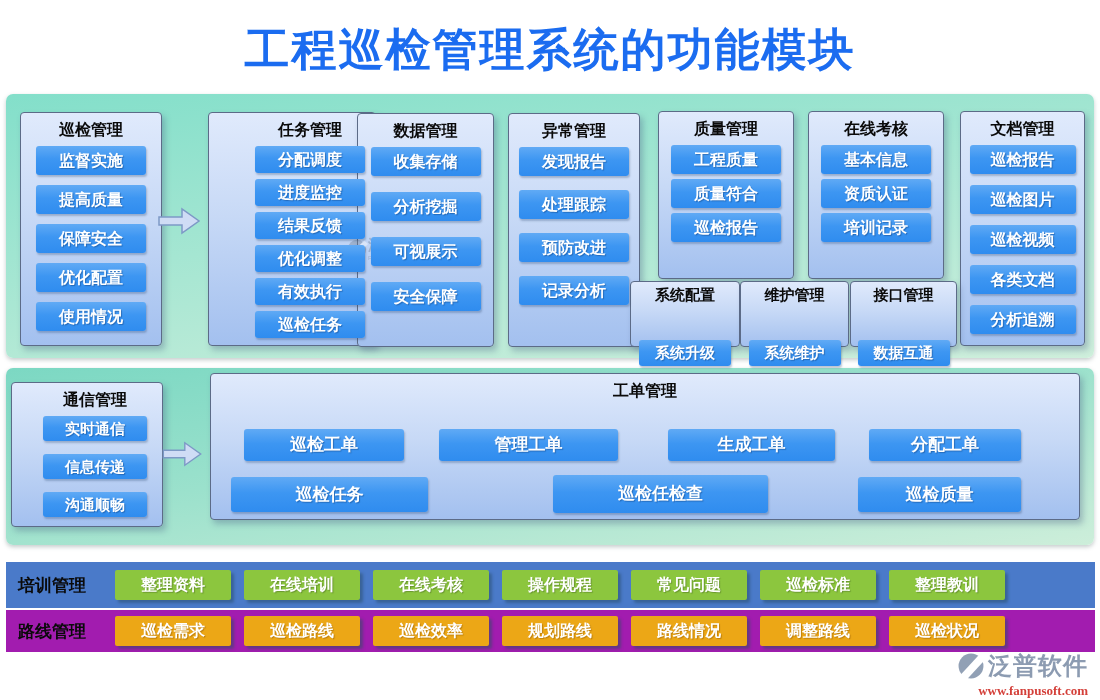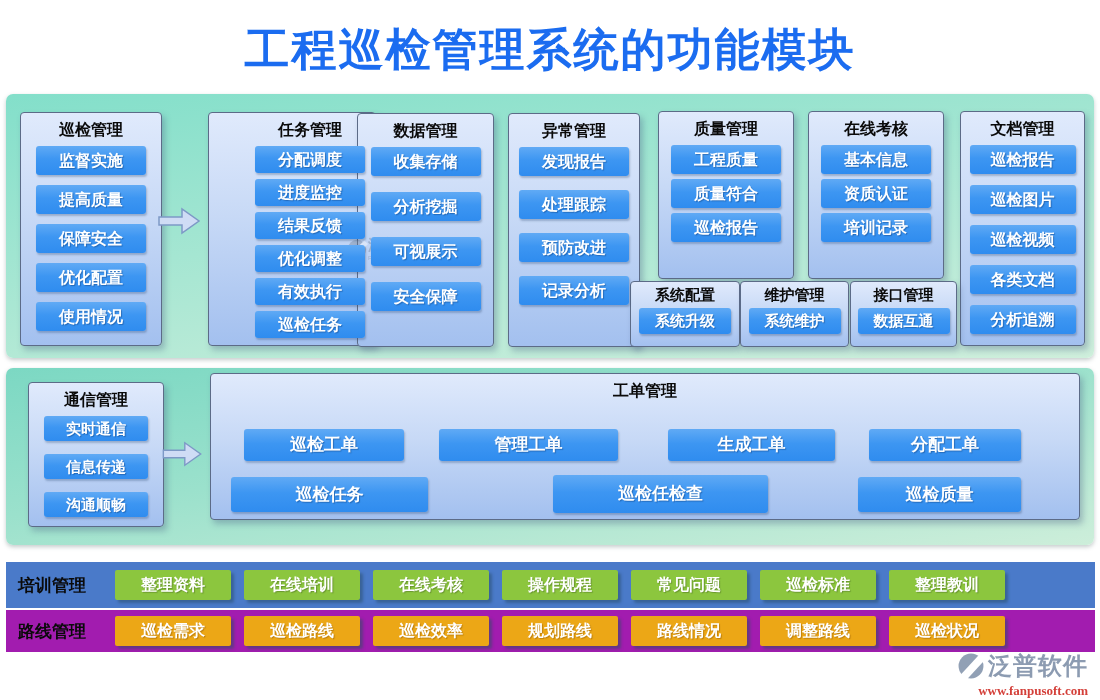--- a/index.html
+++ b/index.html
@@ -29,21 +29,21 @@
   
   .chip, .items>div{position:relative;z-index:2;
          background:linear-gradient(180deg,#60aaf5 0%,#3d96f2 45%,#2f8cef 100%);
          color:#ffffff;font-weight:bold;font-size:16px;text-align:center;
          border-radius:3px;width:110px;height:29px;line-height:29px;white-space:nowrap;
          text-shadow:1px 1px 1px rgba(15,60,120,.45);
          box-shadow:1px 2px 2px rgba(40,70,110,.30);}
   .g10>div{margin-bottom:10px;} .g6>div{margin-bottom:6px;height:27px;line-height:27px;}
   .g16>div{margin-bottom:16px;} .g14>div{margin-bottom:14px;}
   .g13>div{margin-bottom:5px;} .g11>div{margin-bottom:11px;}
-  .w106>div{width:106px;} .w92>div{width:92px;height:26px;line-height:26px;font-size:15px;}
+  .w106>div{width:106px;} .w92>div{width:92px;height:26px;line-height:26px;font-size:15px;margin-top:32px;}
   .w104>div{width:104px;height:25px;line-height:25px;font-size:15px;margin-bottom:13px;}
 
   
   .wo{position:absolute;font-size:17px;}
 
   
   .arrow{position:absolute;}
 
   
   .hrow{position:absolute;left:6px;width:1089px;display:flex;align-items:center;}
@@ -179,21 +179,21 @@
   </div>
   <div class="panel" style="left:850px;top:281px;width:105px;height:64px;">
     <div class="hdr-sm">接口管理</div>
     <div class="items w92">
         <div>数据互通</div>
       </div>
   </div>
 
   <div class="band band-mid"></div>
 
-  <div class="panel" style="left:28px;top:382px;width:134px;height:143px;">
+  <div class="panel" style="left:11px;top:382px;width:134px;height:143px;padding-left:16px;">
     <div class="hdr">通信管理</div>
     <div class="items w104">
         <div>实时通信</div>
         <div>信息传递</div>
         <div>沟通顺畅</div>
       </div>
   </div>
 
   <svg class="arrow" style="left:161px;top:440px;" width="42" height="28" viewBox="0 0 44 30">
     <path d="M2 11 H25 V3 L42 15 L25 27 V19 H2 Z" fill="#cfdcf5" stroke="#7d99c6" stroke-width="1.5"></path>

